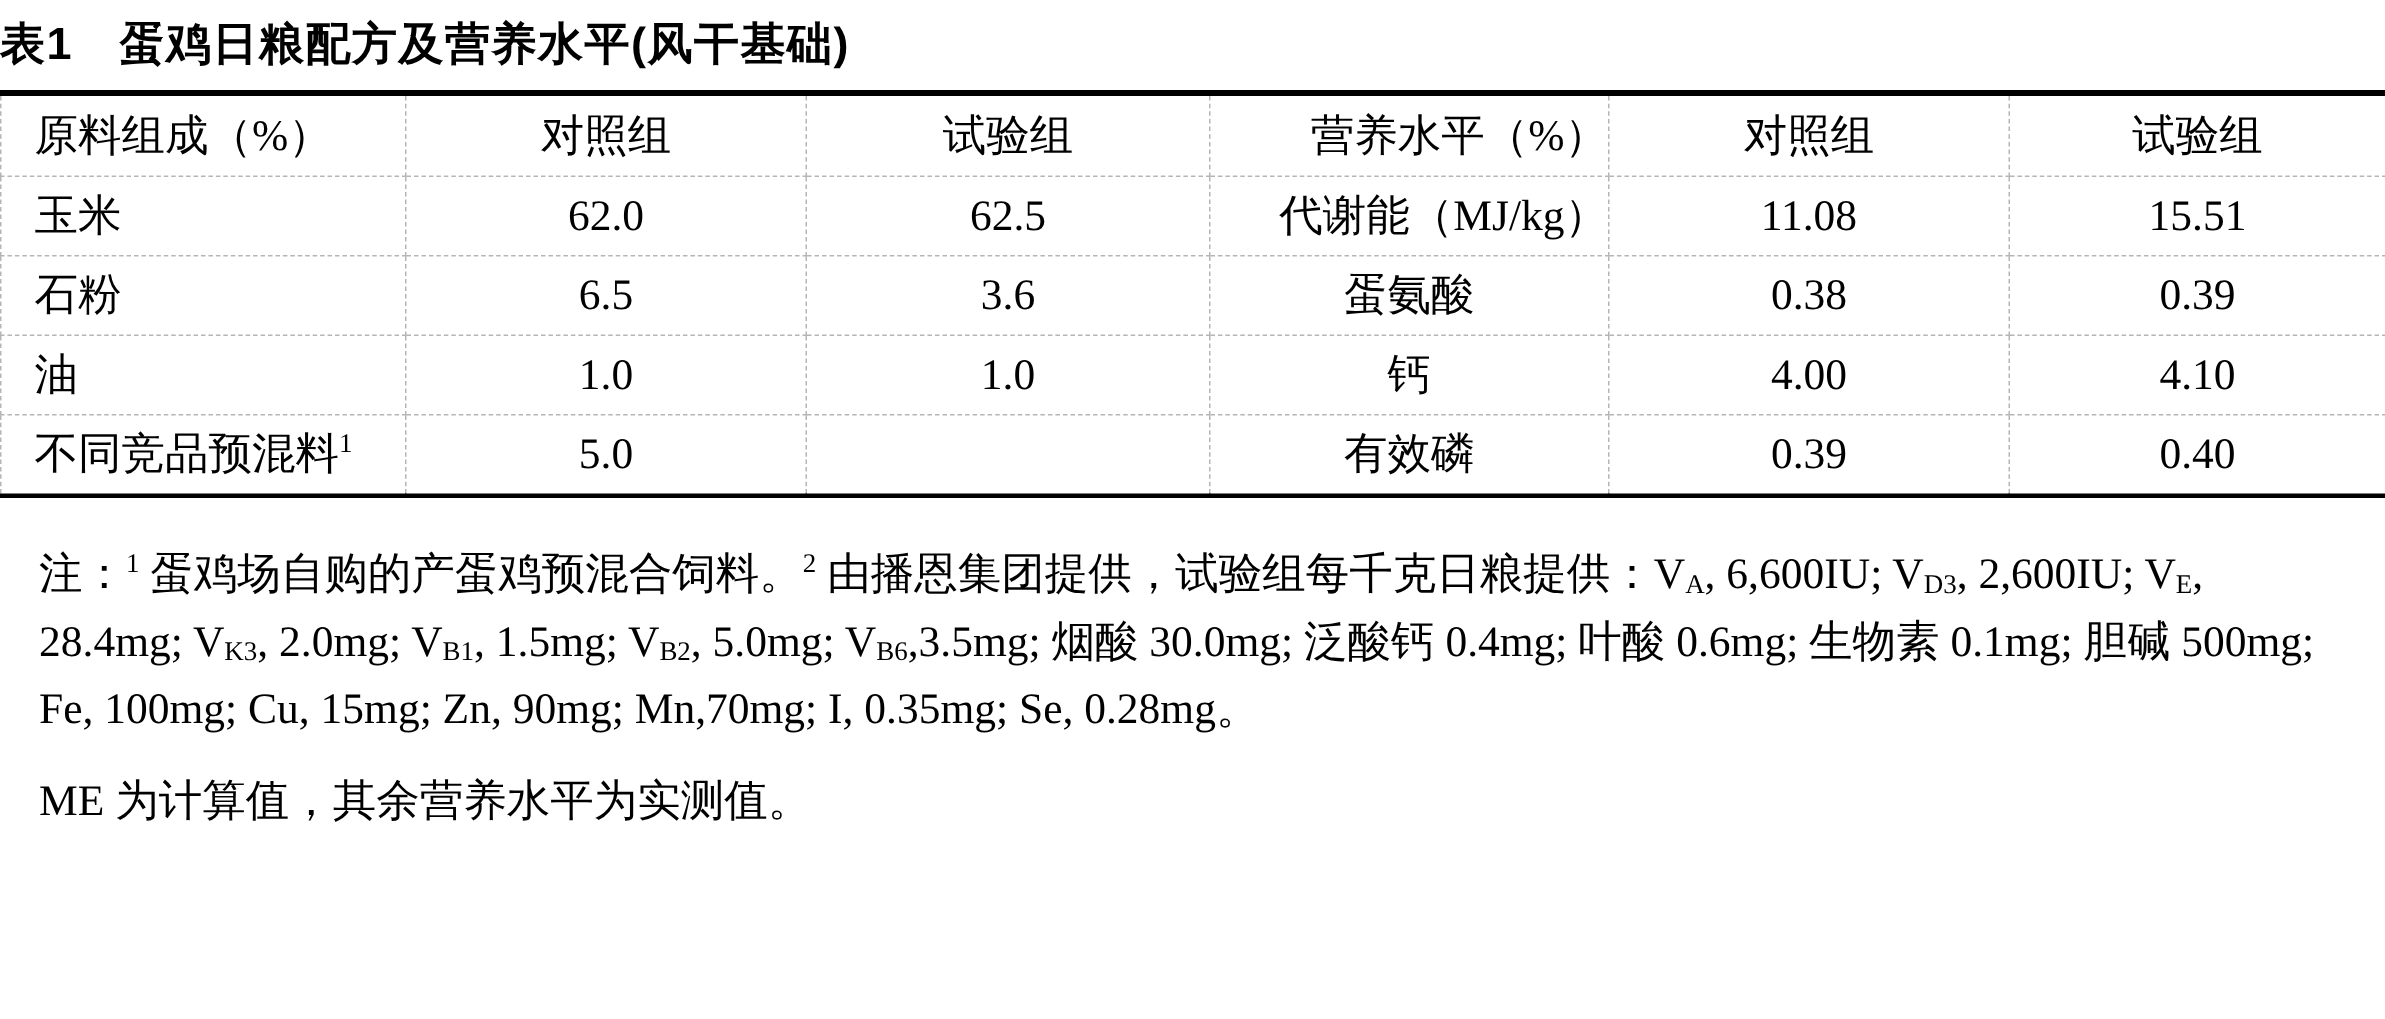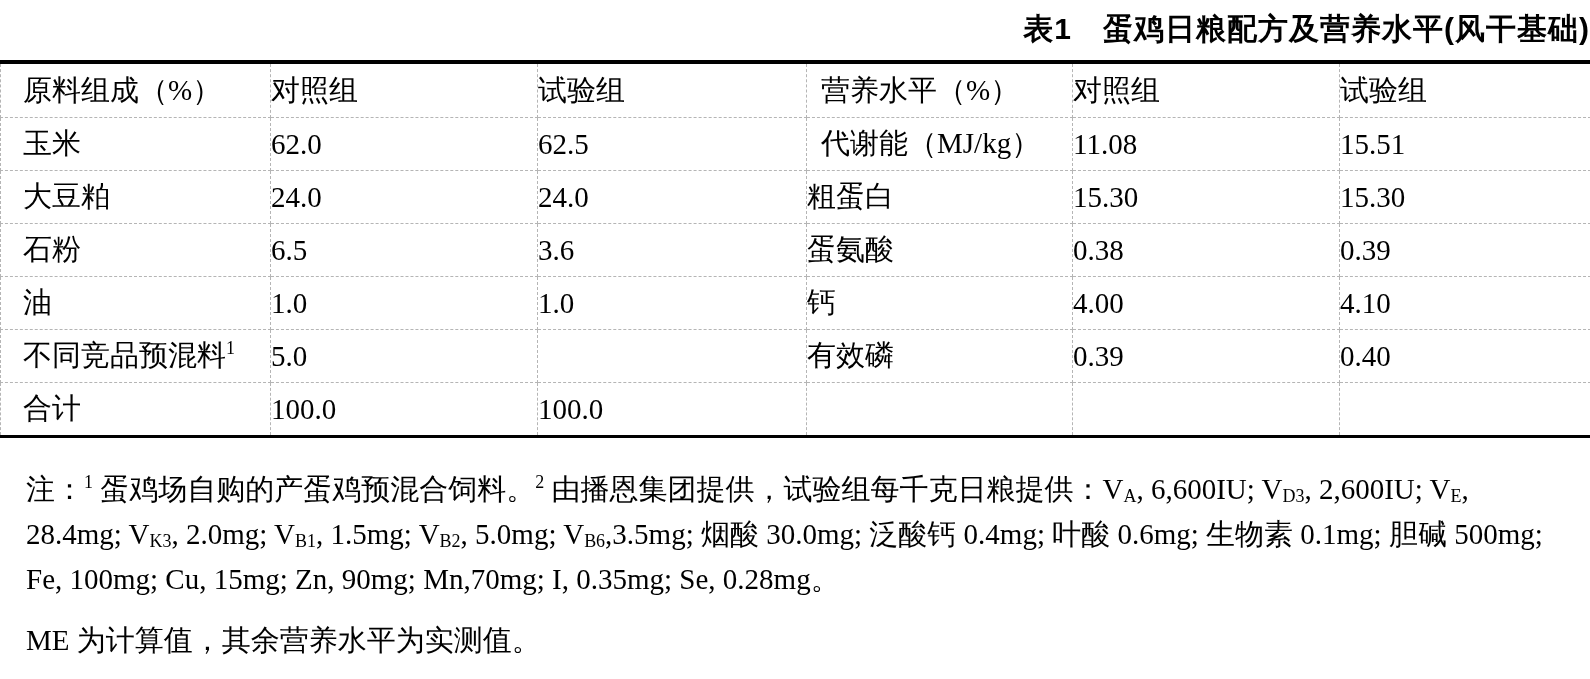--- a/index.html
+++ b/index.html
@@ -11,21 +11,21 @@
   body {
     font-family: "Liberation Serif", "DejaVu Serif", serif;
     color: #000000;
     height: 679px;
     overflow: hidden;
   }
   .page-title {
     font-family: "Liberation Sans", "DejaVu Sans", sans-serif;
     font-weight: bold;
     font-size: 30px;
-    text-align: right;
+    text-align: left;
     padding: 9px 0 10px 0;
     letter-spacing: 1px;
   }
   table.diet-table {
     width: 1590px;
     border-collapse: collapse;
     table-layout: fixed;
     border-top: 4px solid #000000;
     border-bottom: 3px solid #000000;
     border-left: 1px dashed #c2c2c2;
@@ -36,22 +36,22 @@
     border: 1px dashed #b5b5b5;
     font-size: 29px;
     font-weight: normal;
     height: 52px;
     padding: 0;
     white-space: nowrap;
     overflow: hidden;
   }
   table.diet-table th { height: 53px; }
   .al  { text-align: left; padding-left: 22px !important; }
-  .al4 { text-align: left; padding-left: 14px !important; }
-  .ctr { text-align: left; }
+  .al4 { text-align: right; padding-left: 14px !important; }
+  .ctr { text-align: center; }
   sup {
     font-size: 62%;
     vertical-align: super;
     line-height: 0;
   }
   sub {
     font-size: 62%;
     vertical-align: -0.18em;
     line-height: 0;
   }
@@ -89,28 +89,20 @@
   <tbody>
     <tr>
       <td class="al">玉米</td>
       <td class="ctr">62.0</td>
       <td class="ctr">62.5</td>
       <td class="al4">代谢能（MJ/kg）</td>
       <td class="ctr">11.08</td>
       <td class="ctr">15.51</td>
     </tr>
     <tr>
-      <td class="al">大豆粕</td>
-      <td class="ctr">24.0</td>
-      <td class="ctr">24.0</td>
-      <td class="ctr">粗蛋白</td>
-      <td class="ctr">15.30</td>
-      <td class="ctr">15.30</td>
-    </tr>
-    <tr>
       <td class="al">石粉</td>
       <td class="ctr">6.5</td>
       <td class="ctr">3.6</td>
       <td class="ctr">蛋氨酸</td>
       <td class="ctr">0.38</td>
       <td class="ctr">0.39</td>
     </tr>
     <tr>
       <td class="al">油</td>
       <td class="ctr">1.0</td>
@@ -120,27 +112,19 @@
       <td class="ctr">4.10</td>
     </tr>
     <tr>
       <td class="al"><span>不同竞品预混料</span><sup>1</sup></td>
       <td class="ctr">5.0</td>
       <td class="ctr"></td>
       <td class="ctr">有效磷</td>
       <td class="ctr">0.39</td>
       <td class="ctr">0.40</td>
     </tr>
-    <tr>
-      <td class="al">合计</td>
-      <td class="ctr">100.0</td>
-      <td class="ctr">100.0</td>
-      <td class="ctr"></td>
-      <td class="ctr"></td>
-      <td class="ctr"></td>
-    </tr>
   </tbody>
 </table>
 
 <div class="notes">
   <p><span>注：</span><sup>1</sup><span> 蛋鸡场自购的产蛋鸡预混合饲料。</span><sup>2</sup><span> 由播恩集团提供，试验组每千克日粮提供：V</span><sub>A</sub><span>, 6,600IU; V</span><sub>D3</sub><span>, 2,600IU; V</span><sub>E</sub><span>, 28.4mg; V</span><sub>K3</sub><span>, 2.0mg; V</span><sub>B1</sub><span>, 1.5mg; V</span><sub>B2</sub><span>, 5.0mg; V</span><sub>B6</sub><span>,3.5mg; 烟酸 30.0mg; 泛酸钙 0.4mg; 叶酸 0.6mg; 生物素 0.1mg; 胆碱 500mg; Fe, 100mg; Cu, 15mg; Zn, 90mg; Mn,70mg; I, 0.35mg; Se, 0.28mg。</span></p>
   <p>ME 为计算值，其余营养水平为实测值。</p>
 </div>
 
 </body></html>

